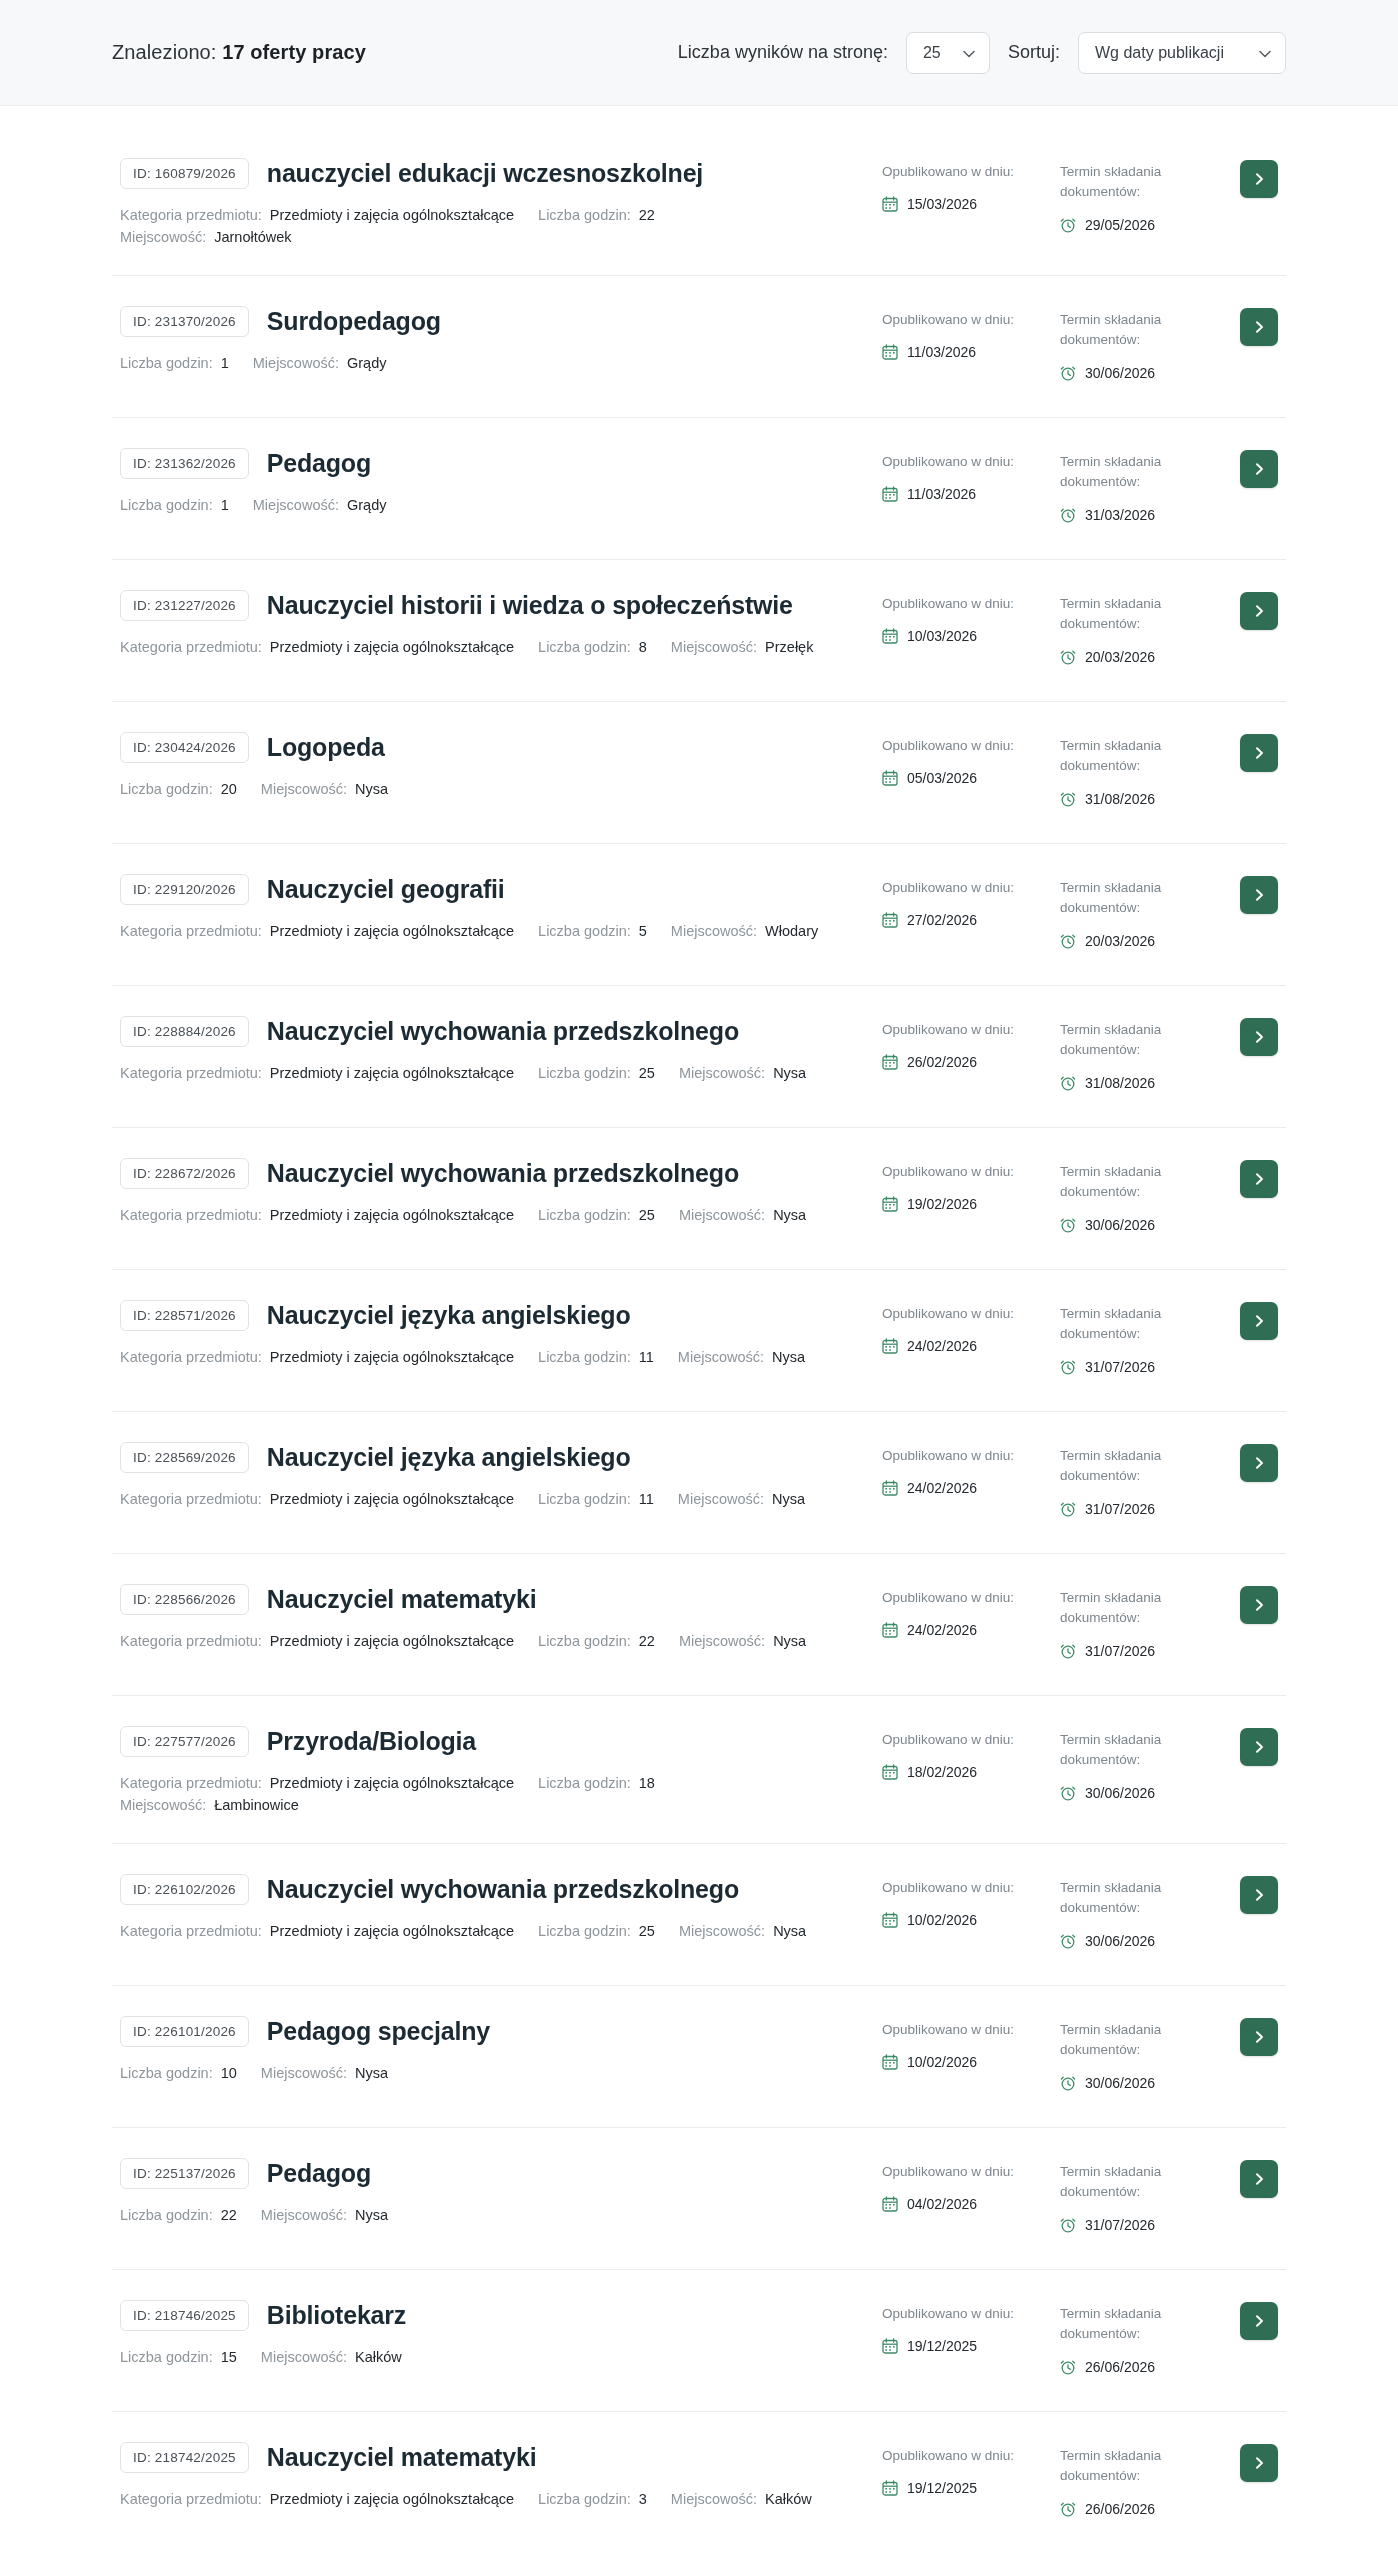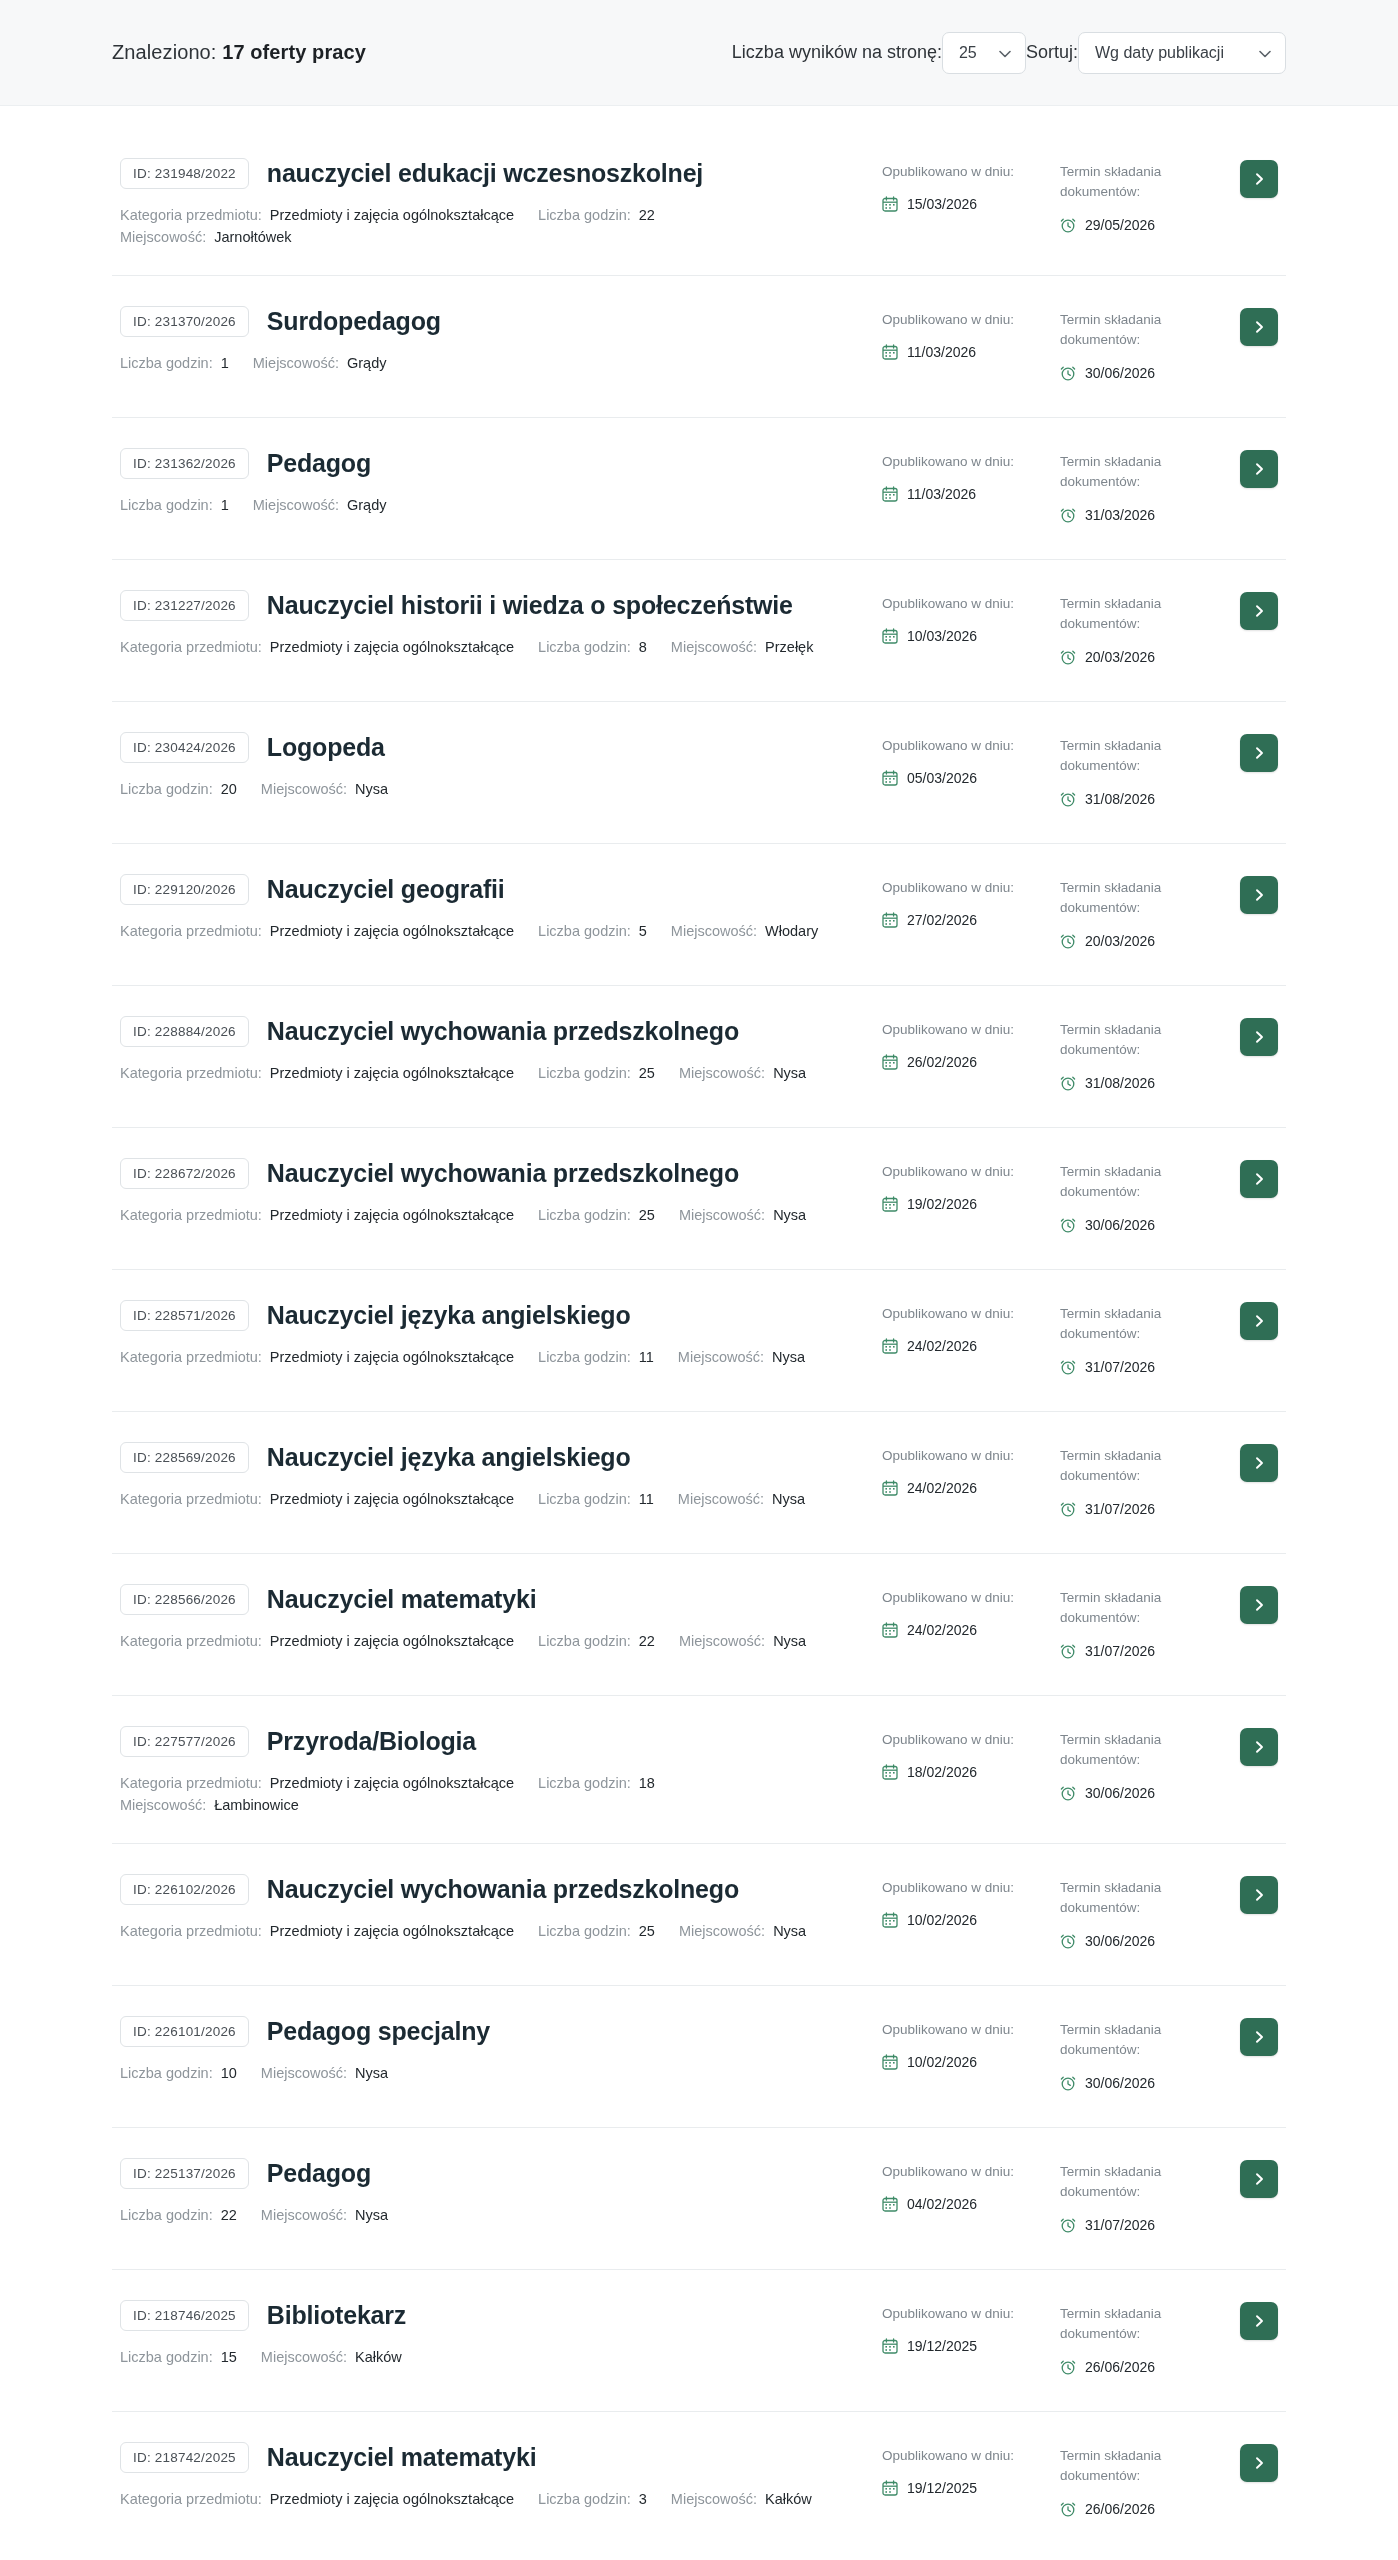--- a/index.html
+++ b/index.html
@@ -30,20 +30,21 @@
     letter-spacing: .1px;
   }
   .found .count {
     font-weight: bold;
     color: #1d2125;
   }
   .topbar-right {
     margin-left: auto;
     display: flex;
     align-items: center;
+    gap: 18px;
   }
   .lbl {
     font-size: 18px;
     color: #2e3338;
   }
   .select {
     position: relative;
     background: #ffffff;
     border: 1px solid #d9dee2;
     border-radius: 7px;
@@ -208,21 +209,21 @@
           </svg>
       </span>
     </div>
   </div>
 </div>
 
 <div class="list" id="job-list">
     <div class="job">
       <div class="job-main">
         <div class="job-head">
-          <span class="id-badge">ID: 231948/2022</span>
+          <span class="id-badge">ID: 160879/2026</span>
           <span class="job-title">nauczyciel edukacji wczesnoszkolnej</span>
         </div>
         <div class="job-meta">
           <span class="meta-item">
             <span class="meta-label">Kategoria przedmiotu:</span>
             <span class="meta-value">Przedmioty i zajęcia ogólnokształcące</span>
           </span>
           <span class="meta-item">
             <span class="meta-label">Liczba godzin:</span>
             <span class="meta-value">22</span>

